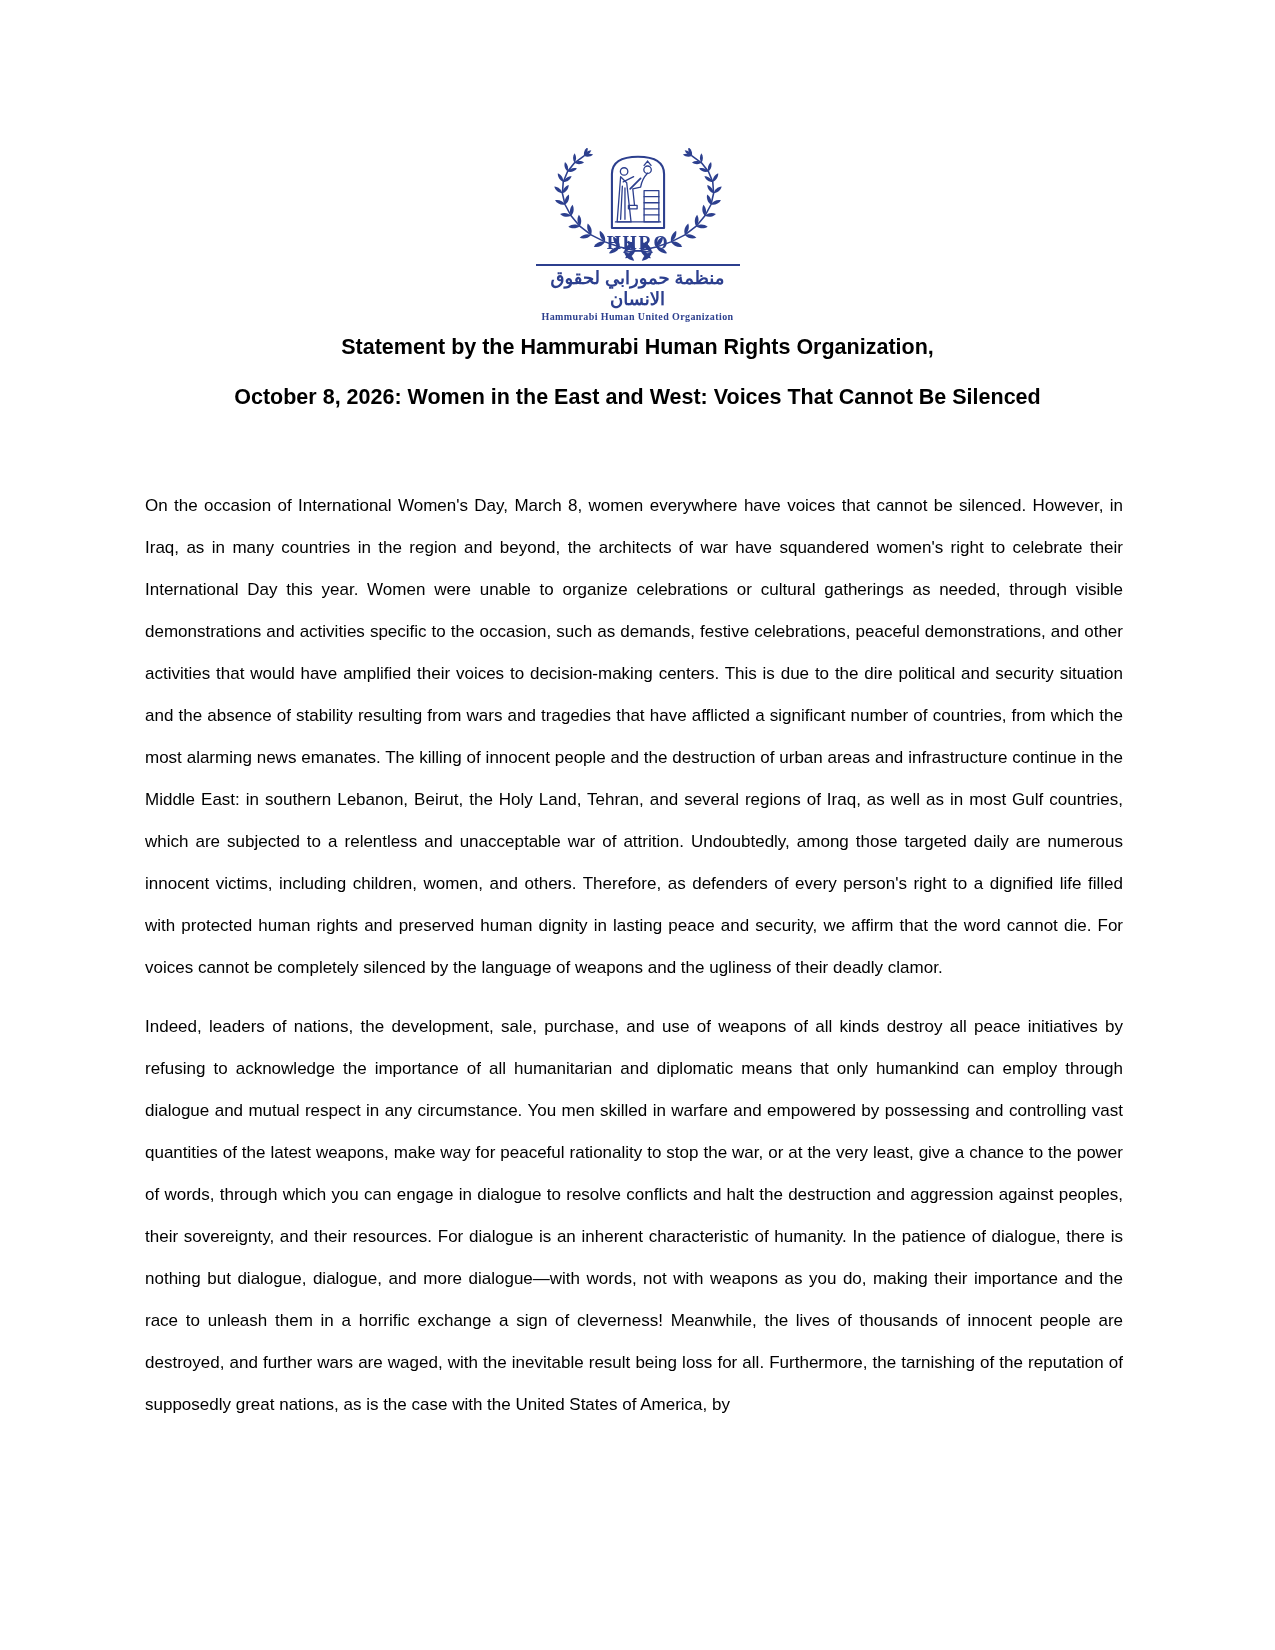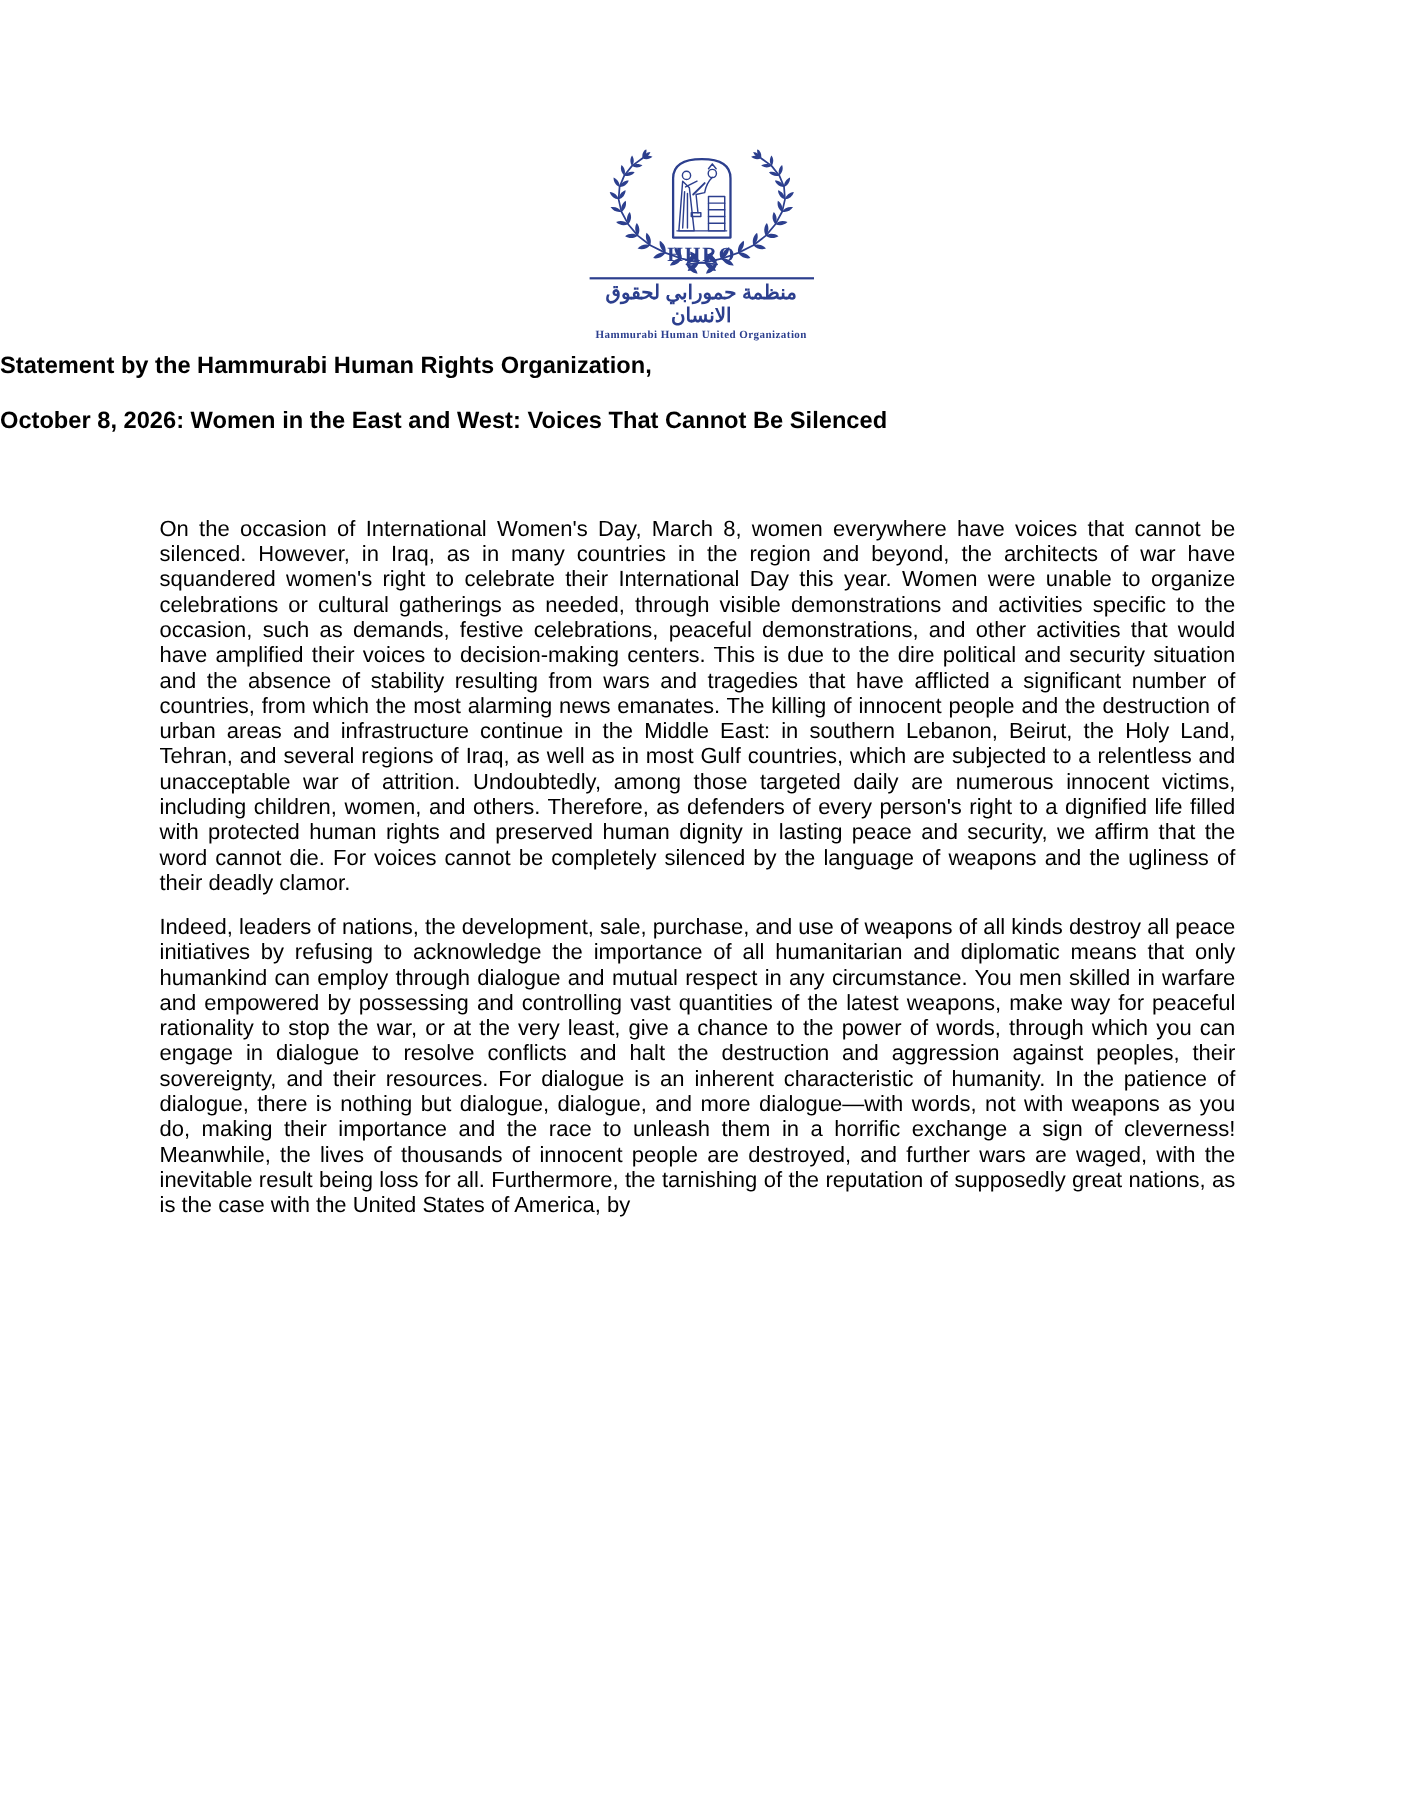--- a/index.html
+++ b/index.html
@@ -9,21 +9,21 @@
     height: 1650px;
     background: #ffffff;
     font-family: "Liberation Sans", sans-serif;
     color: #000;
     overflow: hidden;
     box-sizing: border-box;
     padding-top: 136px;
   }
   .logo {
     width: 230px;
-    margin: 0 auto;
+    margin: 12px auto;
     text-align: center;
   }
   .logo svg { display: block; margin: 0 auto; }
   .logo-divider {
     width: 204px;
     height: 2.4px;
     background: #2c3f8e;
     margin: 3px auto 2px auto;
   }
   .logo-arabic {
@@ -39,28 +39,29 @@
     font-size: 10px;
     font-weight: 700;
     color: #2c3f8e;
     letter-spacing: 0.4px;
     margin-top: 1px;
   }
   .titles { margin-top: 9px; }
   .doc-title {
     font-size: 21.5px;
     font-weight: 700;
+    text-align: center;
     margin: 0;
     line-height: 27px;
   }
   .doc-title.first { margin-bottom: 23px; }
   .body-text {
     margin: 74px 152px 0 145px;
-    font-size: 20px;
-    line-height: 23px;
+    font-size: 17px;
+    line-height: 42px;
     text-align: justify;
     text-justify: inter-word;
   }
   .body-text p { margin: 0 0 17px 0; }
 </style>
 </head>
 <body>
 
 <div class="page">
 

